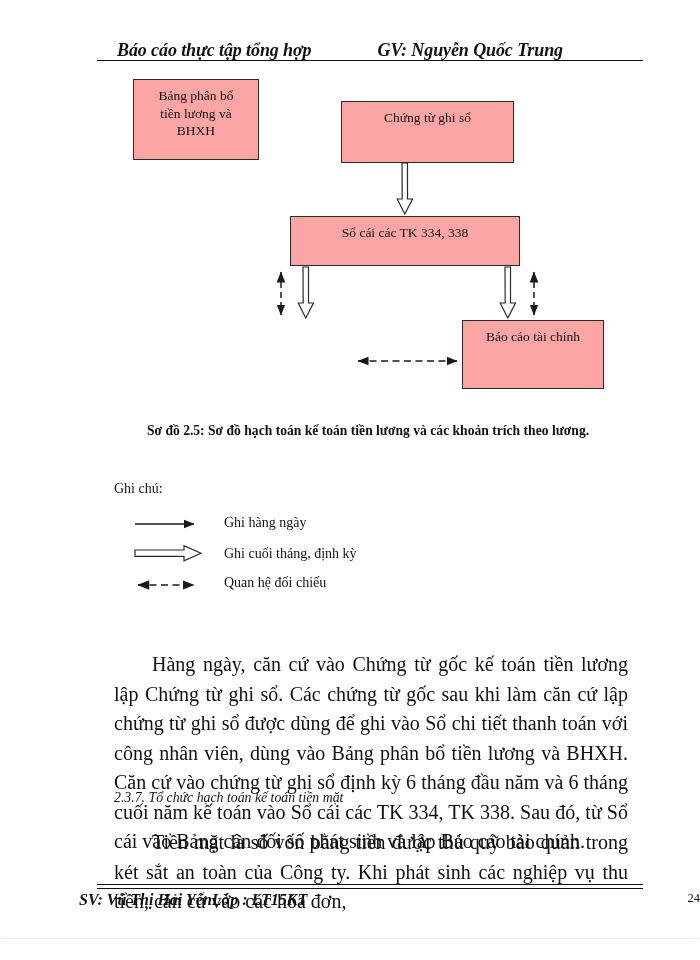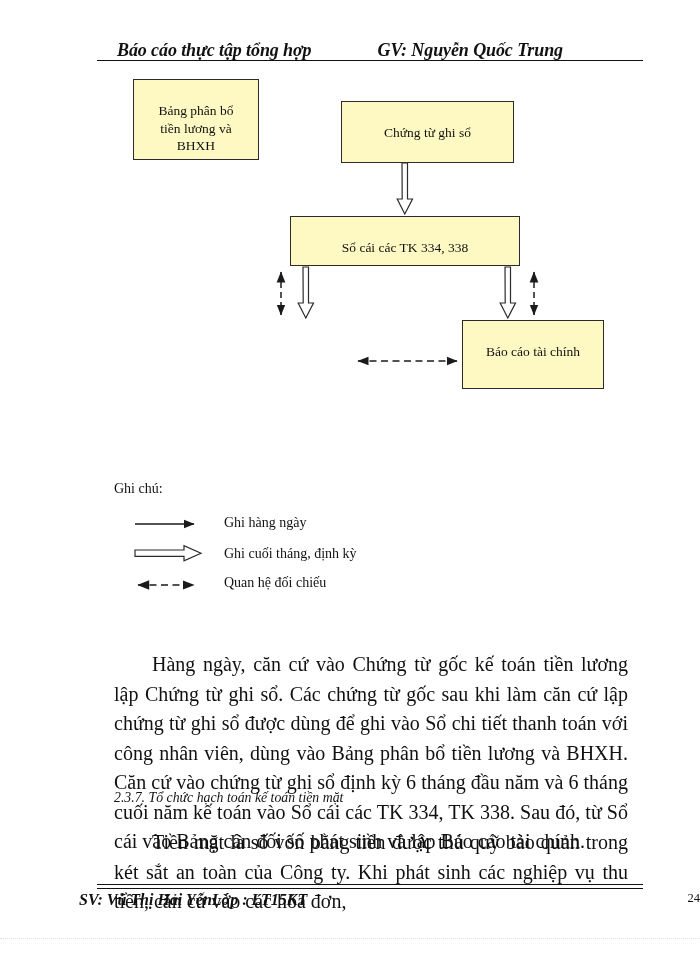--- a/index.html
+++ b/index.html
@@ -51,26 +51,26 @@
   
   .diagram {
     position: absolute;
     left: 0; top: 0;
     width: 700px;
     height: 400px;
   }
   .dbox {
     position: absolute;
     border: 1.3px solid #2b2b2b;
-    background: #fef9c3;
+    background: #fca5a5;
     box-sizing: border-box;
     font-size: 13.5px;
     line-height: 1.30;
     text-align: center;
-    padding-top: 22px;
+    padding-top: 7px;
     color: #111;
   }
   #box-phanbo  { left: 133px; top: 79px;  width: 126px; height: 81px; }
   #box-chungtu { left: 320px; top: 101px; width: 173px; height: 62px; margin-left: 21px; }
   #box-socai   { left: 290px; top: 216px; width: 230px; height: 50px; }
   #box-bangcan { left: 210px; top: 320px; width: 143px; height: 63px; }
   #box-baocao  { left: 462px; top: 320px; width: 142px; height: 69px; }
 
   .diagram svg {
     position: absolute;
@@ -233,20 +233,21 @@
 
       <line x1="358" y1="361" x2="457" y2="361" stroke="#1a1a1a" stroke-width="1.5" stroke-dasharray="7,4.5" marker-start="url(#solid-head-back)" marker-end="url(#solid-head)"></line>
     </svg>
 
     <div class="dbox" id="box-phanbo">Bảng phân bổ<br>tiền lương và<br>BHXH</div>
     <div class="dbox" id="box-chungtu">Chứng từ ghi sổ</div>
     <div class="dbox" id="box-socai">Sổ cái các TK 334, 338</div>
     <div class="dbox" id="box-baocao">Báo cáo tài chính</div>
   </div>
 
+  <div class="caption">Sơ đồ 2.5: Sơ đồ hạch toán kế toán tiền lương và các khoản trích theo lương.</div>
 
   <div class="legend-title">Ghi chú:</div>
   <div class="legend">
     <svg viewBox="0 0 120 90">
       <defs>
         <marker id="lg-head" markerWidth="9" markerHeight="9" refX="7" refY="3.2" orient="auto" markerUnits="strokeWidth">
           <path d="M0,0.3 L7.4,3.2 L0,6.1 z" fill="#1a1a1a"></path>
         </marker>
         <marker id="lg-head-back" markerWidth="9" markerHeight="9" refX="0.4" refY="3.2" orient="auto" markerUnits="strokeWidth">
           <path d="M7.4,0.3 L0,3.2 L7.4,6.1 z" fill="#1a1a1a"></path>

